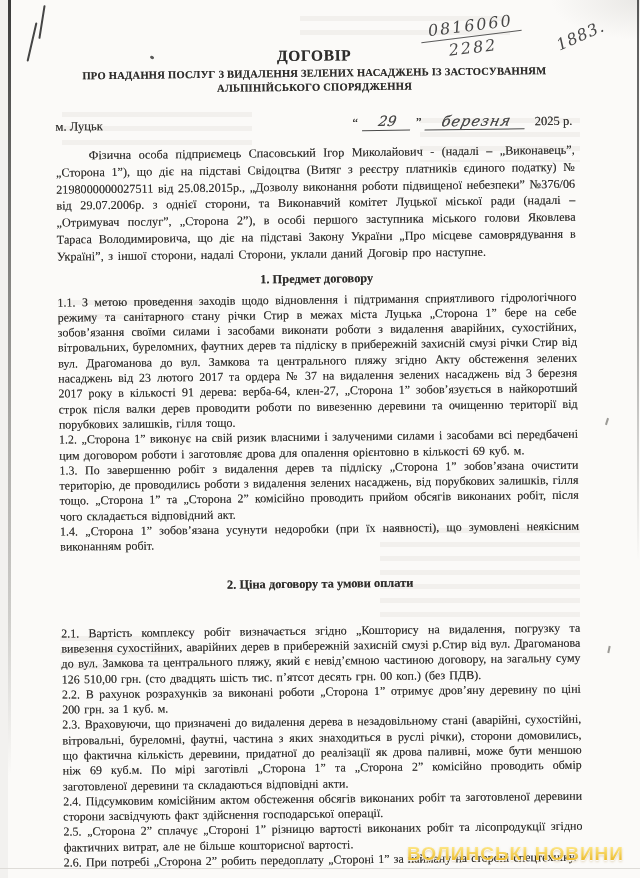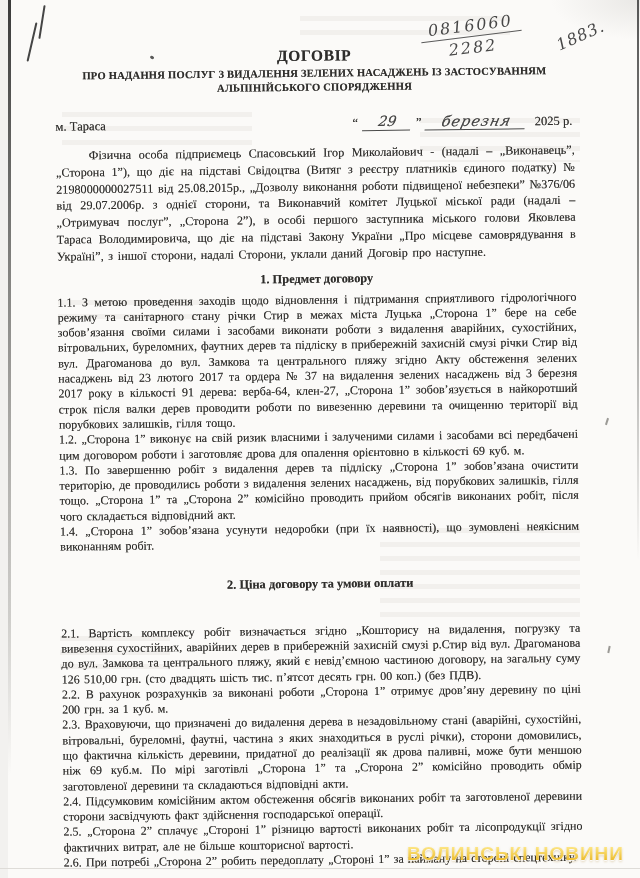--- a/index.html
+++ b/index.html
@@ -100,21 +100,21 @@
 
     <div class="title-block">
       <h1 class="doc-title">ДОГОВІР</h1>
       <div class="doc-subtitle">
         <div>ПРО НАДАННЯ ПОСЛУГ З ВИДАЛЕННЯ ЗЕЛЕНИХ НАСАДЖЕНЬ ІЗ ЗАСТОСУВАННЯМ</div>
         <div>АЛЬПІНІЙСЬКОГО СПОРЯДЖЕННЯ</div>
       </div>
     </div>
 
     <div class="place-date">
-      <span>м. Тараса</span>
+      <span>м. Луцьк</span>
       <span class="date-line">
         <span class="q">“</span>
         <span class="date-day hand">29</span>
         <span class="q">”</span>
         <span class="date-month hand">березня</span>
         <span class="date-year">2025 р.</span>
       </span>
     </div>
 
     <p class="intro">Фізична особа підприємець Спасовський Ігор Миколайович - (надалі – „Виконавець”, „Сторона 1”), що діє на підставі Свідоцтва (Витяг з реєстру платників єдиного податку) № 2198000000027511 від 25.08.2015р., „Дозволу виконання роботи підвищеної небезпеки” №376/06 від 29.07.2006р. з однієї сторони, та Виконавчий комітет Луцької міської ради (надалі – „Отримувач послуг”, „Сторона 2”), в особі першого заступника міського голови Яковлева Тараса Володимировича, що діє на підставі Закону України „Про місцеве самоврядування в Україні”, з іншої сторони, надалі Сторони, уклали даний Договір про наступне.</p>

